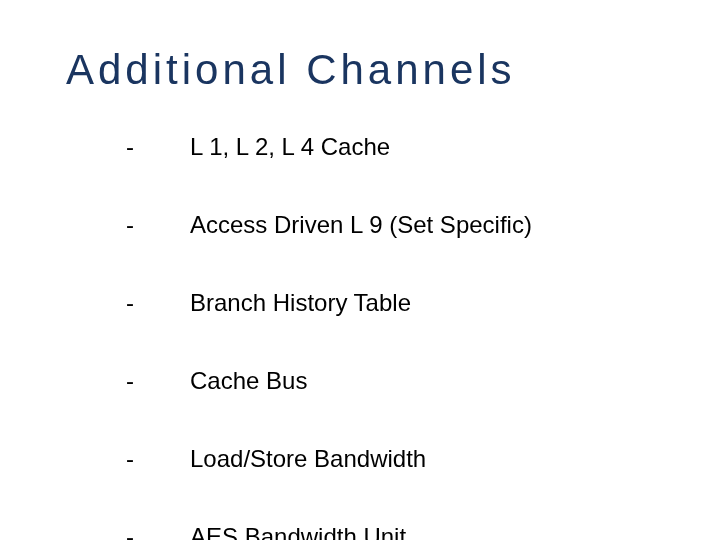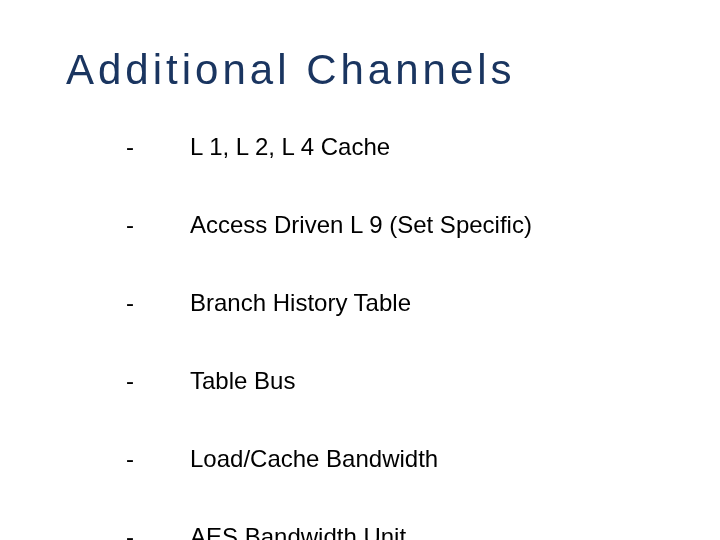--- a/index.html
+++ b/index.html
@@ -57,23 +57,23 @@
   <li class="bullet-item">
     <span class="bullet-marker">-</span>
     <span class="bullet-text">Access Driven L 9 (Set Specific)</span>
   </li>
   <li class="bullet-item">
     <span class="bullet-marker">-</span>
     <span class="bullet-text">Branch History Table</span>
   </li>
   <li class="bullet-item">
     <span class="bullet-marker">-</span>
-    <span class="bullet-text">Table Bus</span>
+    <span class="bullet-text">Cache Bus</span>
   </li>
   <li class="bullet-item">
     <span class="bullet-marker">-</span>
-    <span class="bullet-text">Load/Cache Bandwidth</span>
+    <span class="bullet-text">Load/Store Bandwidth</span>
   </li>
   <li class="bullet-item">
     <span class="bullet-marker">-</span>
     <span class="bullet-text">AES Bandwidth Unit</span>
   </li>
 </ul>
 
 </body></html>

